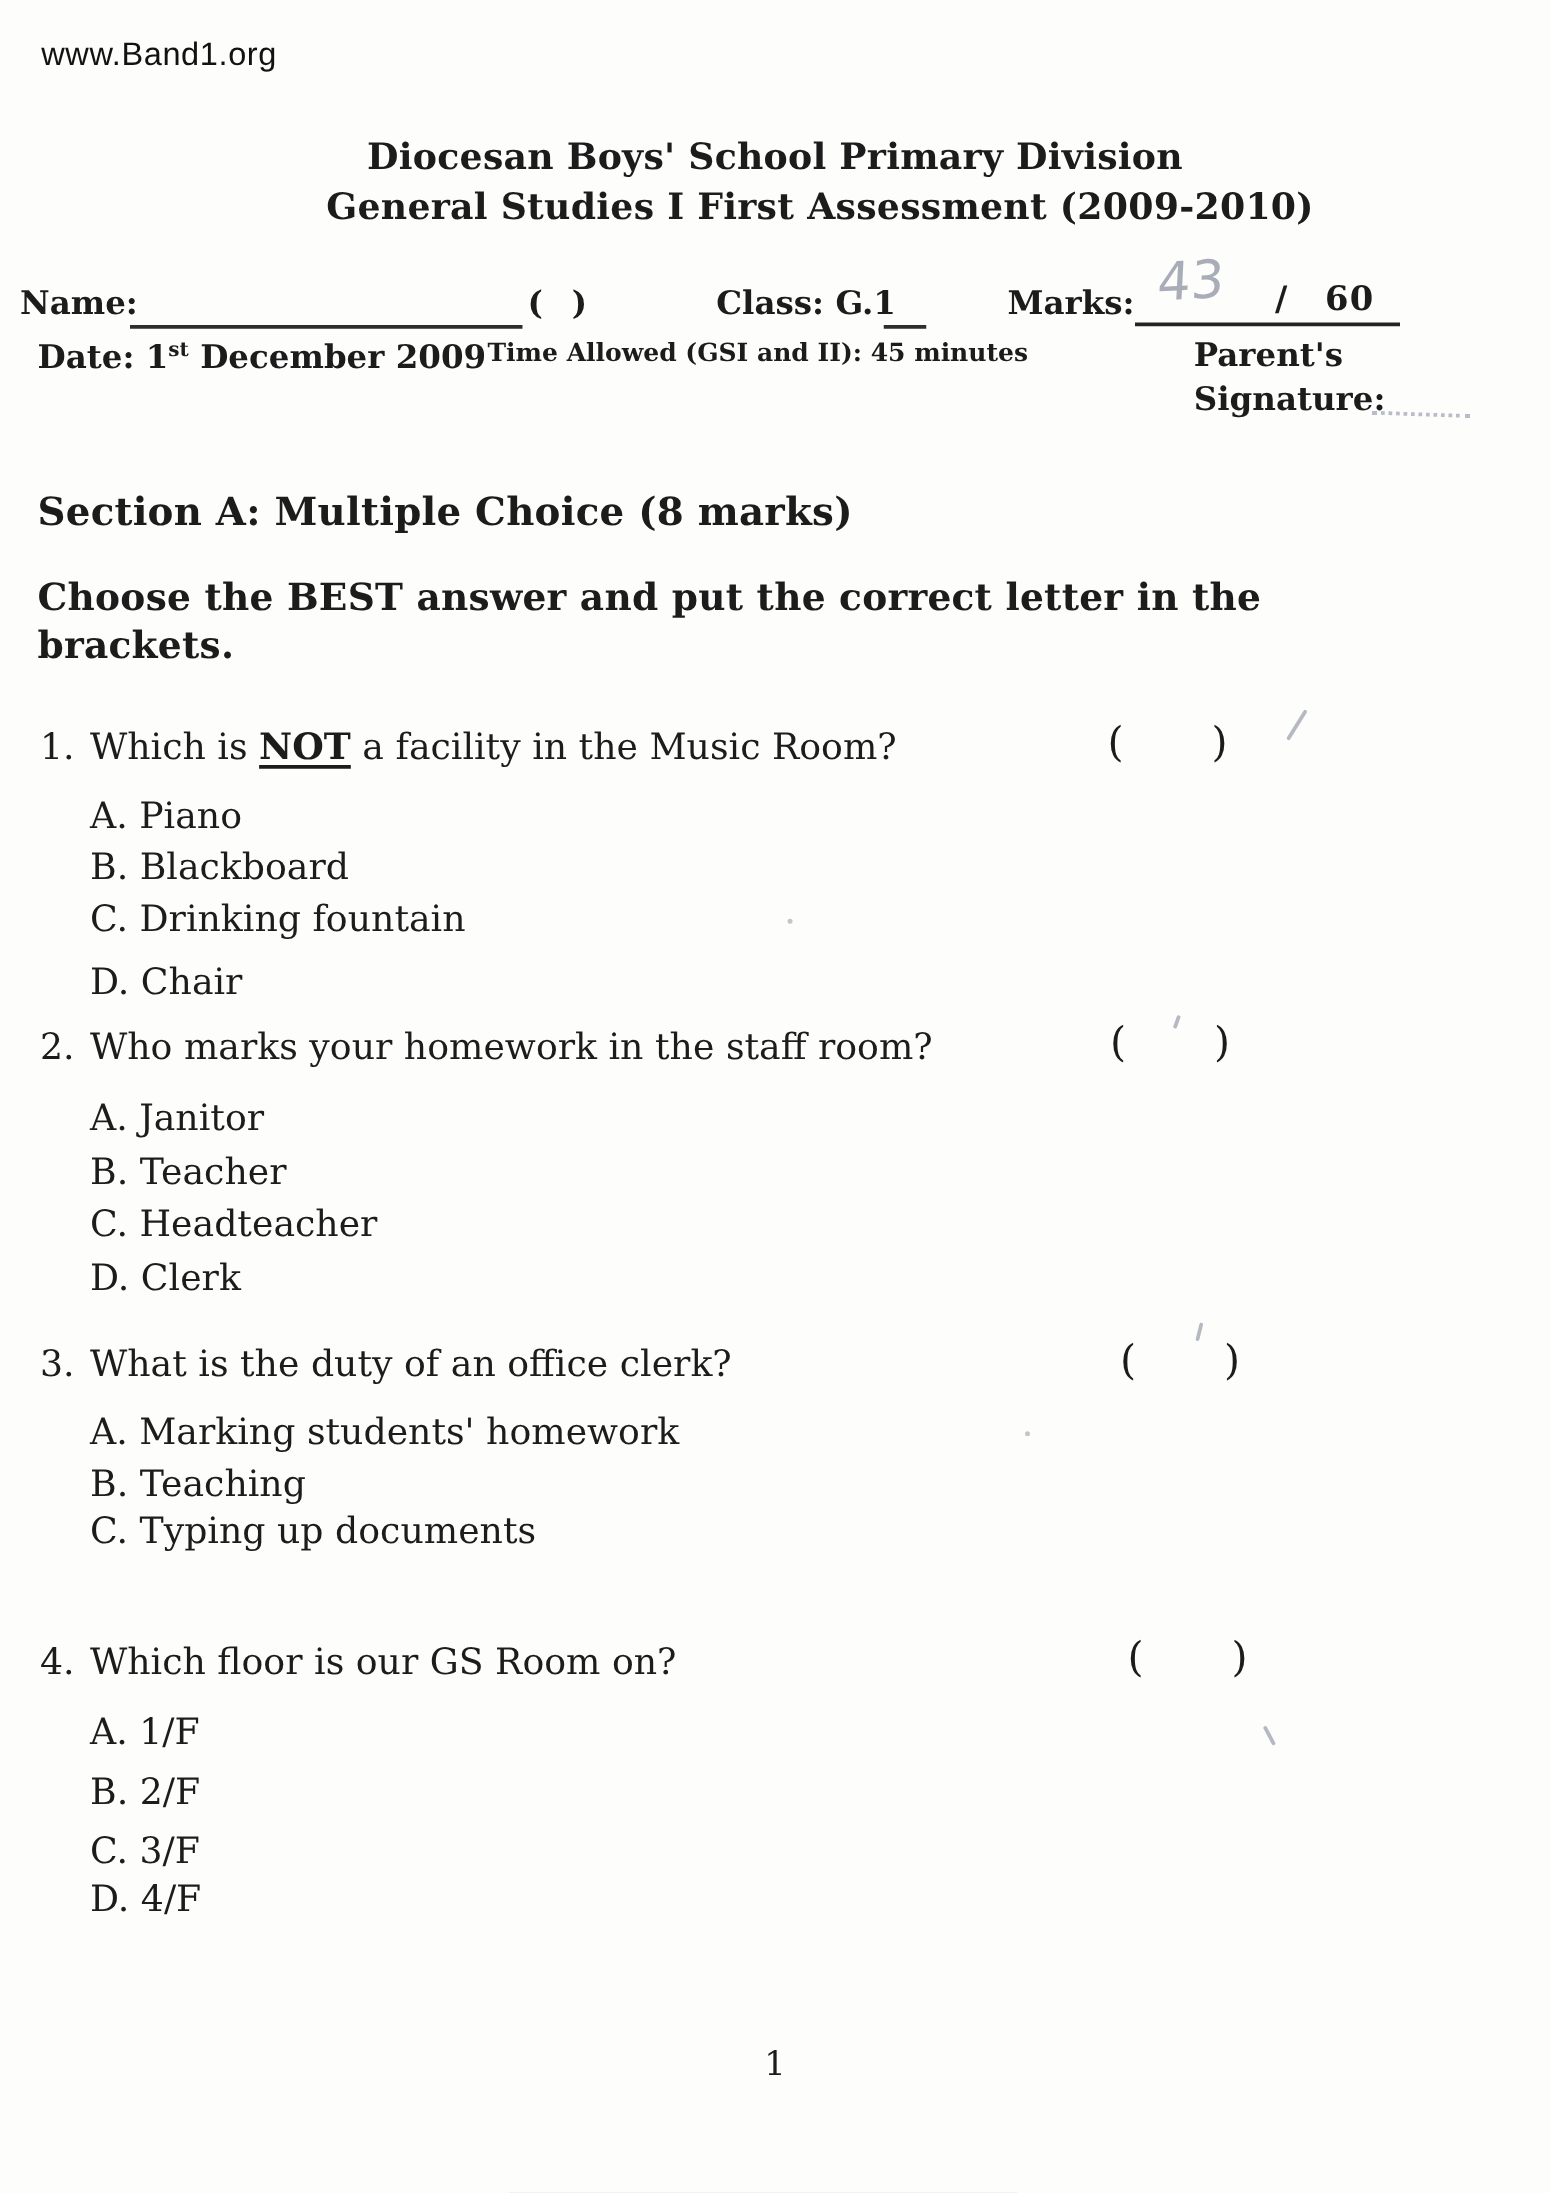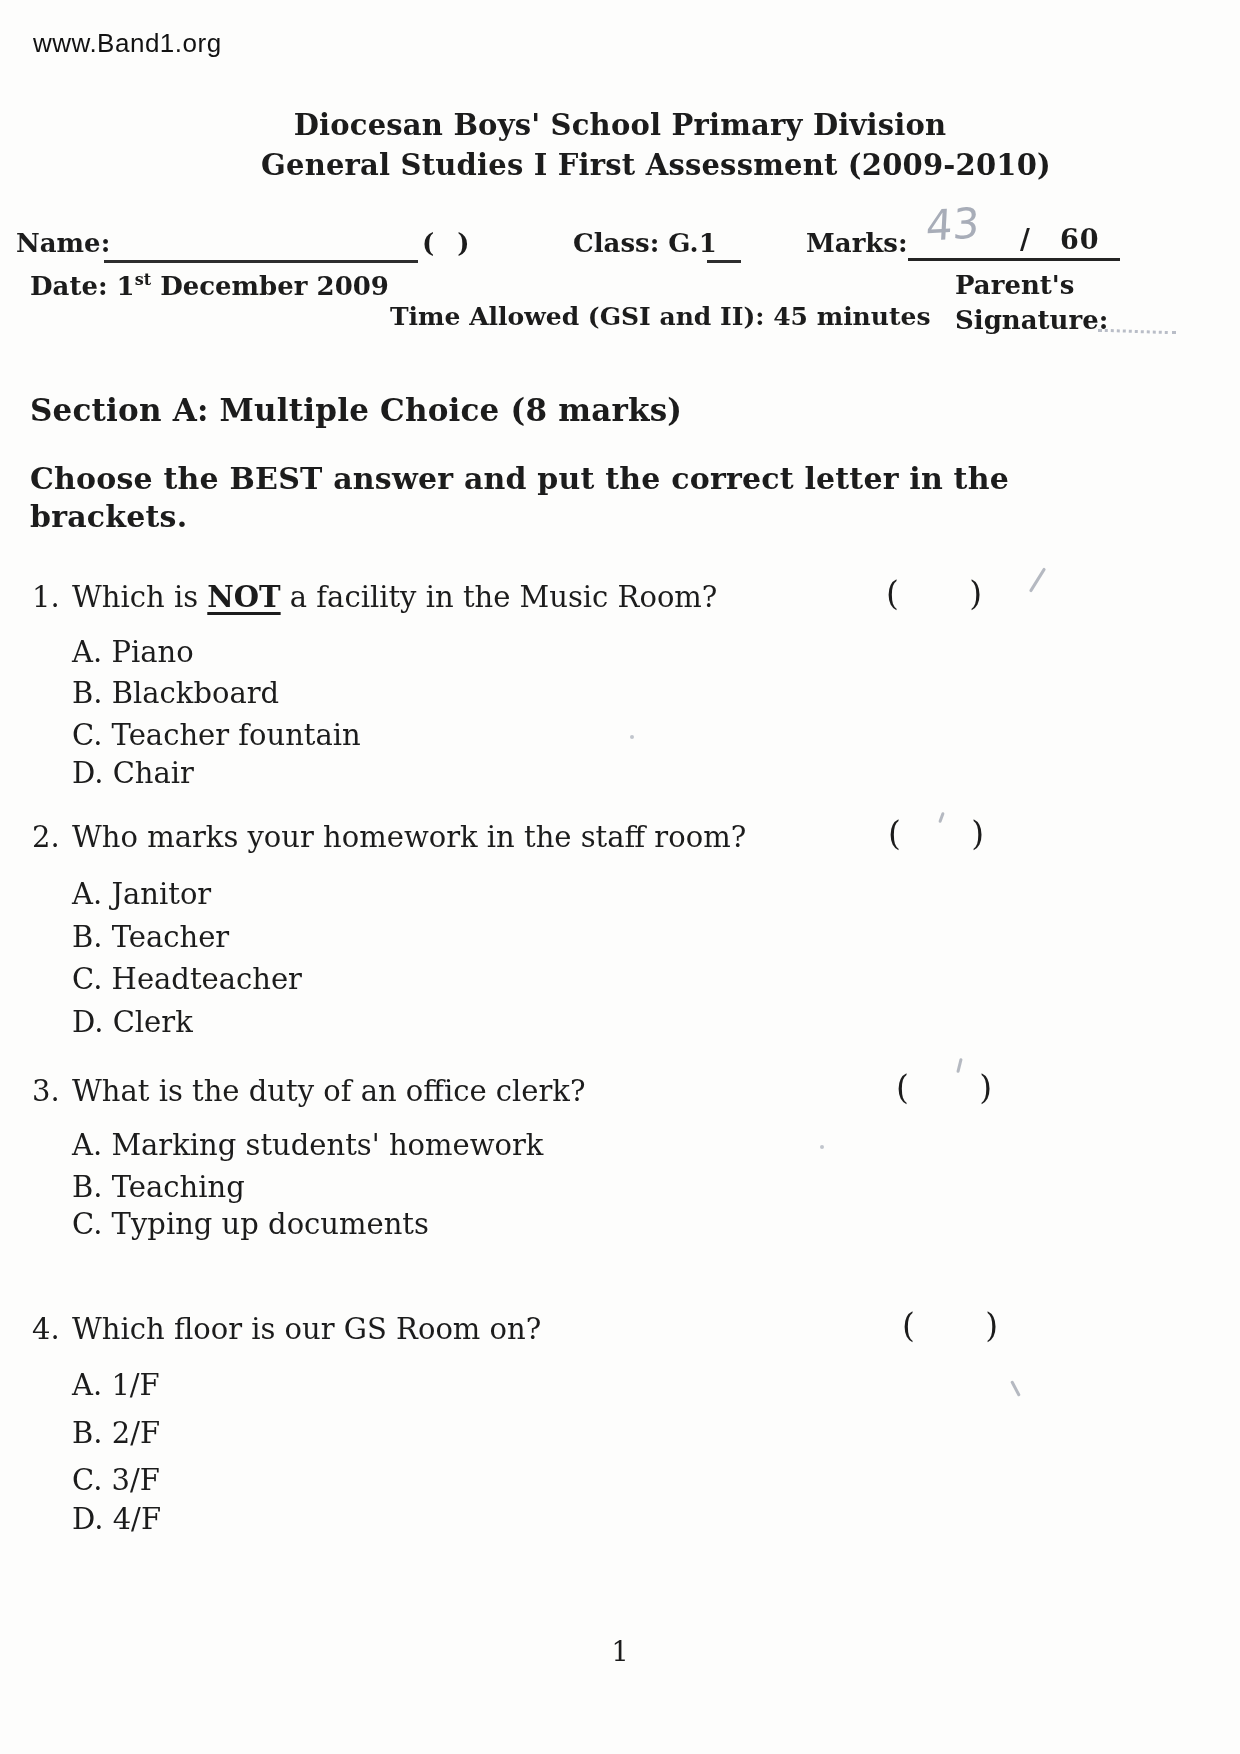--- a/index.html
+++ b/index.html
@@ -78,43 +78,43 @@
   <div class="abs hdr-bold" style="left:573px;top:228px;">Class: G.1</div>
   <div class="abs class-underline"></div>
   <div class="abs hdr-bold" style="left:806px;top:228px;">Marks:</div>
   <div class="abs marks-line">
     <span class="marks-written">43</span>
     <span class="marks-divider">/</span>
     <span class="marks-total">60</span>
   </div>
 
   <div class="abs hdr-bold" style="left:30px;top:270px;text-align:right;"><span>Date: 1</span><sup>st</sup><span> December 2009</span></div>
-  <div class="abs hdr-bold" style="left:390px;top:270px;font-size:25px;margin-top:32px;">Time Allowed (GSI and II): 45 minutes</div>
+  <div class="abs hdr-bold" style="left:390px;top:270px;font-size:20px;">Time Allowed (GSI and II): 45 minutes</div>
   <div class="abs parents">Parent's</div>
 
   <div class="abs signature">Signature:</div>
   <div class="abs sig-scribble"></div>
 
   <div class="abs section-heading">Section A: Multiple Choice (8 marks)</div>
   <div class="abs instr i1">Choose the BEST answer and put the correct letter in the</div>
   <div class="abs instr i2">brackets.</div>
 
   <div class="abs question" style="top:580px;height:220px;">
     <div class="q-line">
       <span class="q-num">1.</span>
       <span class="q-text"><span>Which is </span><span class="q-em">NOT</span><span> a facility in the Music Room?</span></span>
       <span class="bracket" style="left:856px;">
           <span>(</span>
           <span>)</span>
         </span>
     </div>
     <div class="option" style="top:55px;">A. Piano</div>
     <div class="option" style="top:96px;">B. Blackboard</div>
-    <div class="option" style="top:138px;">C. Teacher fountain</div>
-    <div class="option" style="top:176px;">D. Chair</div>
+    <div class="option" style="top:138px;">C. Drinking fountain</div>
+    <div class="option" style="top:188px;">D. Chair</div>
   </div>
 
   <div class="abs question" style="top:820px;height:230px;">
     <div class="q-line">
       <span class="q-num">2.</span>
       <span class="q-text"><span>Who marks your homework in the staff room?</span><span class="q-em"></span><span></span></span>
       <span class="bracket" style="left:858px;">
           <span>(</span>
           <span>)</span>
         </span>

